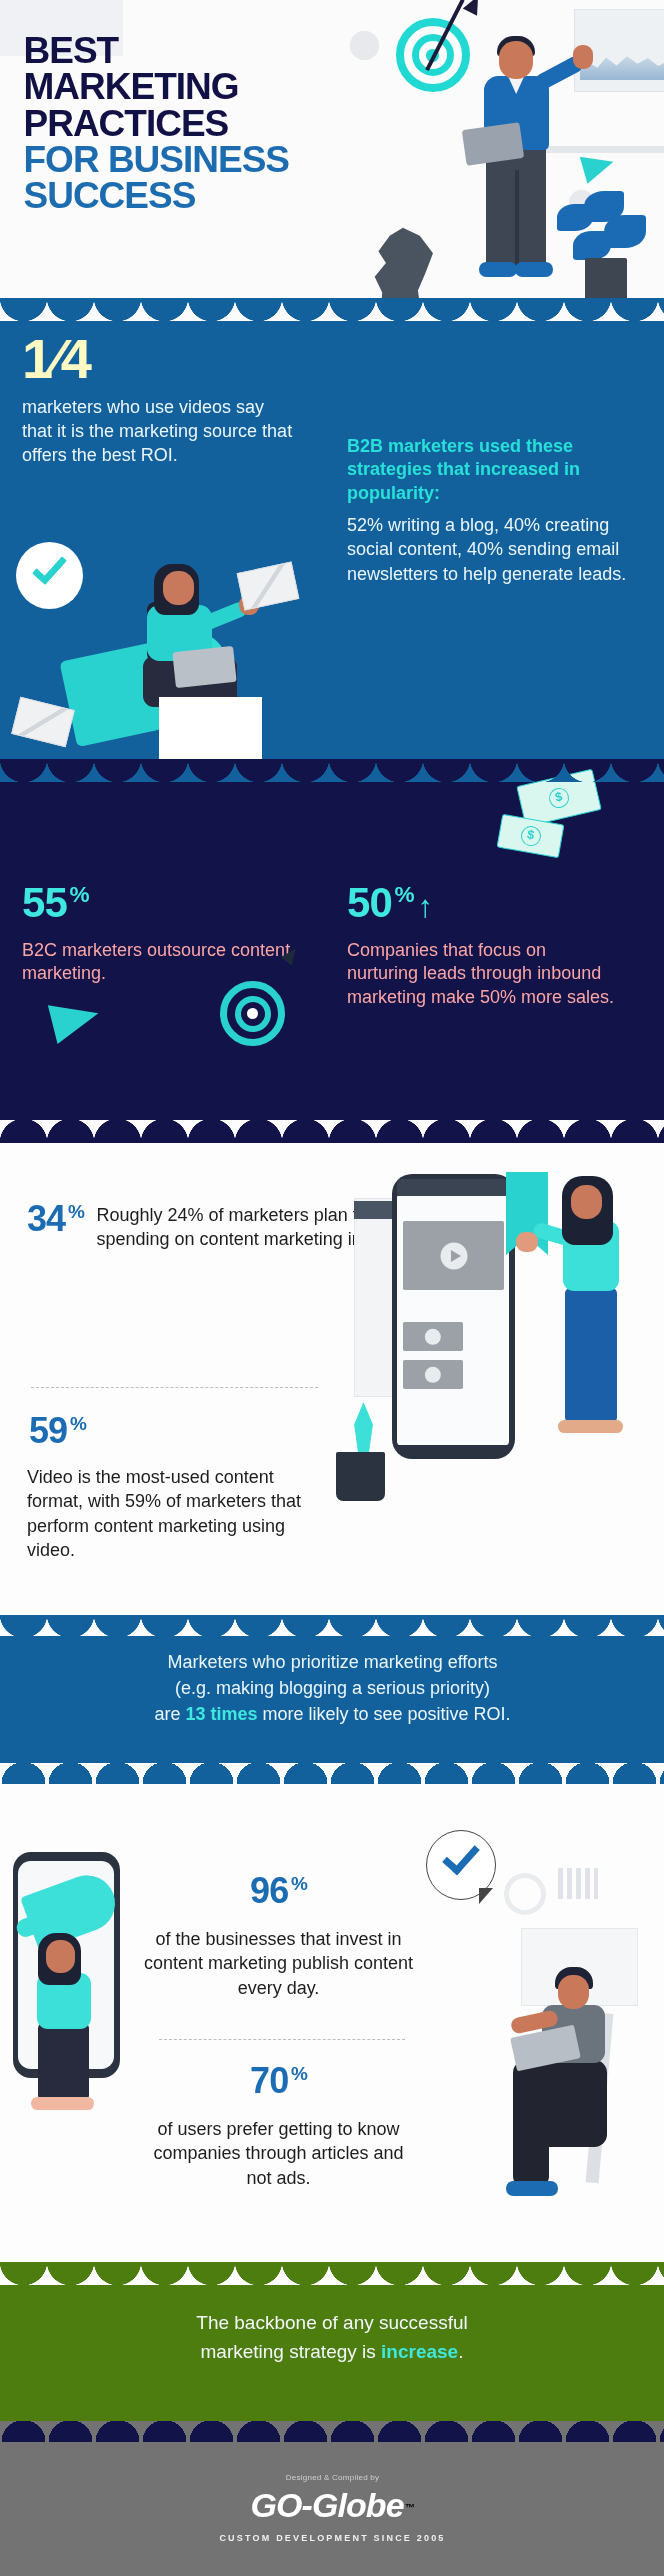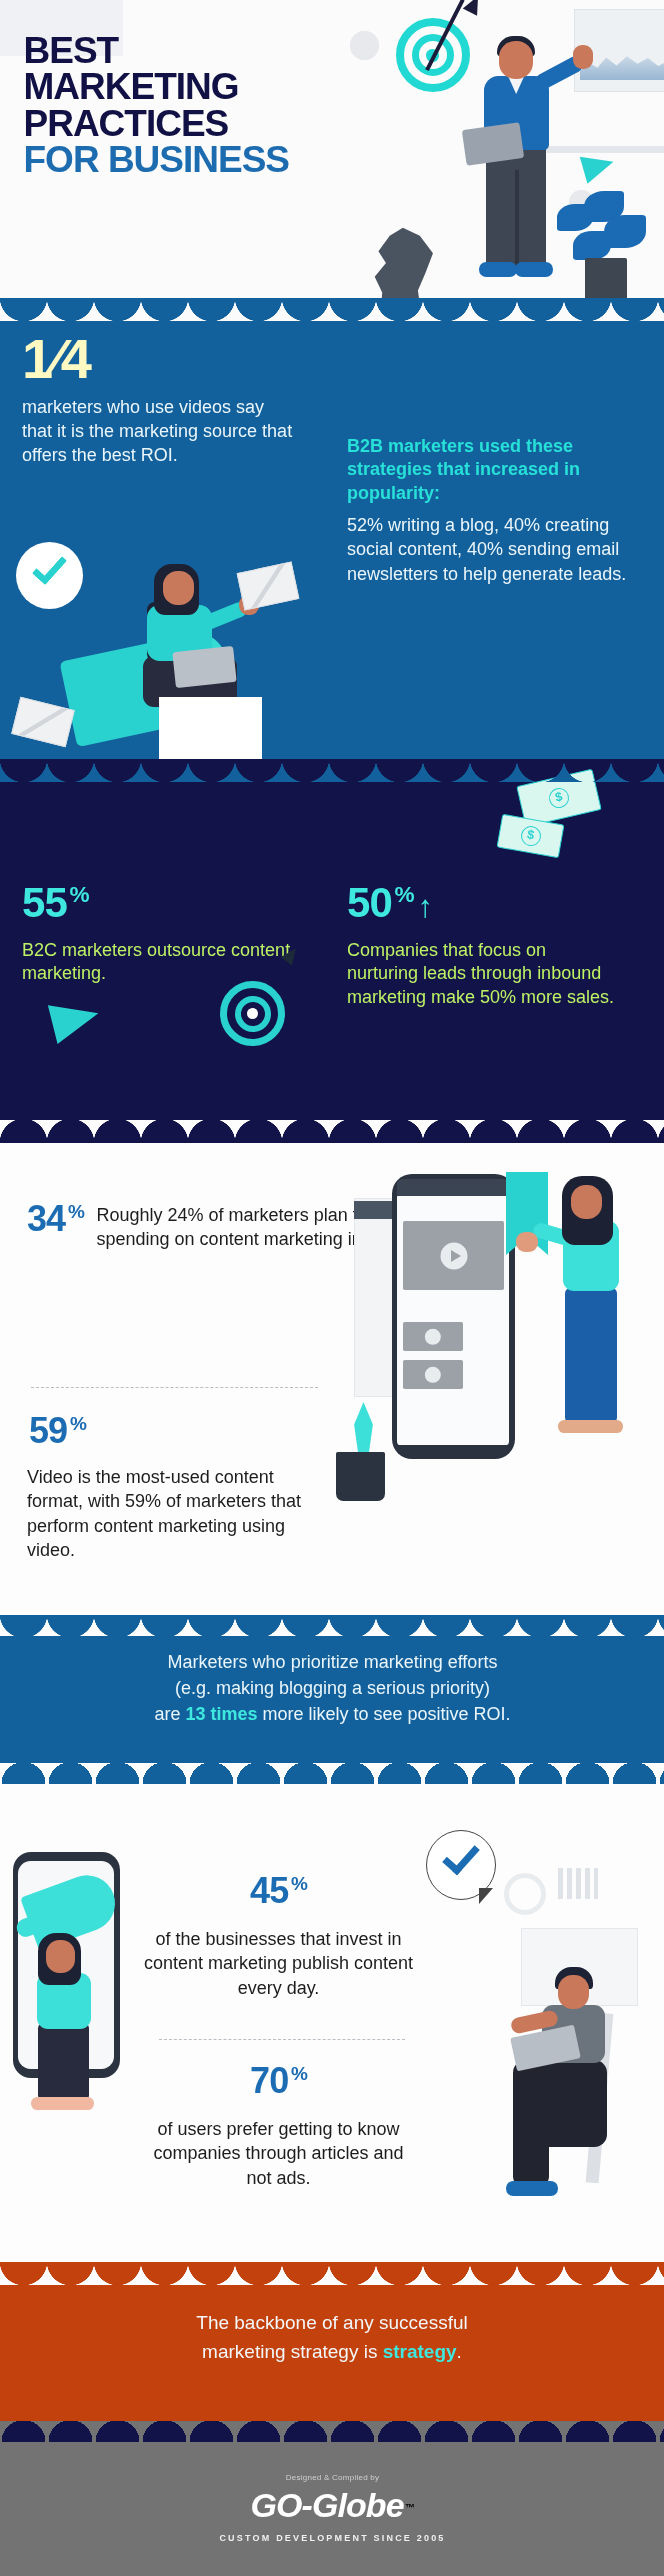--- a/index.html
+++ b/index.html
@@ -175,21 +175,21 @@
     -webkit-mask-size: 47px 23.5px; -webkit-mask-repeat: repeat-x;
     mask-image: radial-gradient(circle at 23.5px 0, transparent 0 23.5px, #000 24px);
     mask-size: 47px 23.5px; mask-repeat: repeat-x;
   }
   .stat-big {
     color: #3ee8de; font-size: 42px; font-weight: 800; line-height: 1; letter-spacing: -0.9px; margin-top: 24px;
   }
   .stat-big .pct { font-size: 22.6px; font-weight: 700; vertical-align: super; margin-left: 2.7px; }
   .stat-big .up  { font-size: 31px; font-weight: 400; margin-left: 3.6px; }
   .s3-col { position: absolute; width: 271px; }
-  .s3-col .desc { margin-top: 14.5px; color: #bef264; font-size: 18px; line-height: 1.33; }
+  .s3-col .desc { margin-top: 14.5px; color: #fca5a5; font-size: 18px; line-height: 1.33; }
   #s3c1 { left: 22px; top: 99px; }
   #s3c2 { left: 347px; top: 99px; }
 
   .bill {
     position: absolute; width: 78px; height: 42px; background: #d9f6ef;
     border: 1.8px solid #2ad2cf; border-radius: 2.7px;
   }
   .bill .circ { position: absolute; left: 50%; top: 50%; transform: translate(-50%,-50%);
     width: 20px; height: 20px; border-radius: 50%; border: 1.8px solid #2ad2cf; color:#2ad2cf;
     font-size: 12.6px; text-align: center; line-height: 17px; font-weight: 700; }
@@ -316,21 +316,21 @@
   .m6-hair { position: absolute; left: 49px; top: 5.4px; width: 38px; height: 22px; border-radius: 16.3px 16.3px 3.6px 3.6px; background: #1e2235; }
   .m6-body { position: absolute; left: 36px; top: 43px; width: 63px; height: 58px; border-radius: 11px; background: #6b747d; }
   .m6-arm  { position: absolute; left: 5.4px; top: 52px; width: 47px; height: 16.3px; border-radius: 8.1px; background: #c9785a; transform: rotate(-12deg); }
   .m6-lap  { position: absolute; left: 7.2px; top: 69px; width: 65px; height: 34px; border-radius: 2.7px; background: #b8bec5; transform: rotate(-12deg); }
   .m6-legs { position: absolute; left: 7.2px; top: 98px; width: 94px; height: 87px; background: #22252f; border-radius: 12.6px; }
   .m6-shin { position: absolute; left: 7.2px; top: 154px; width: 36px; height: 70px; background: #22252f; border-radius: 9px; }
   .m6-shoe { position: absolute; left: 0px; top: 219px; width: 52px; height: 14.5px; border-radius: 7.2px; background: #1b6cb3; }
   .m6-chair{ position: absolute; left: 87px; top: 51px; width: 12.6px; height: 170px; background: #dcdfe4; transform: rotate(5deg); }
 
   
-  #s7 { top: 2262px; height: 177px; background: #c2410c; }
+  #s7 { top: 2262px; height: 177px; background: #4d7c0f; }
   #s7 .wave-top {
     top: -0.9px; height: 23.5px; background: #fdfdfd;
     -webkit-mask-image: radial-gradient(circle at 23.5px 0, transparent 0 23.5px, #000 24px);
     -webkit-mask-size: 47px 23.5px; -webkit-mask-repeat: repeat-x;
     mask-image: radial-gradient(circle at 23.5px 0, transparent 0 23.5px, #000 24px);
     mask-size: 47px 23.5px; mask-repeat: repeat-x;
   }
   .s7-text {
     position: absolute; left: 52px; top: 47px; width: 560px; text-align: center;
     color: #f4f7fa; font-size: 19px; line-height: 1.5;
@@ -365,20 +365,21 @@
 <body>
 
 <div class="page">
 
   <div class="sec" id="hero">
     <div class="hero-title">
       <span class="l1">BEST</span>
       <span class="l2">MARKETING</span>
       <span class="l3">PRACTICES</span>
       <span class="l4">FOR BUSINESS</span>
+      <span class="l5">SUCCESS</span>
     </div>
 
     <div class="chart-card"></div>
     <div class="chart-line"></div>
     <div class="sh2"></div>
     <div class="sh1 shelf"></div>
 
     <div class="gear g1"></div>
     <div class="gear g2"></div>
 
@@ -533,21 +534,21 @@
       <span>Marketers who prioritize marketing efforts</span><br>
       <span>(e.g. making blogging a serious priority)</span><br>
       <span>are </span><span class="hl">13 times</span><span> more likely to see positive ROI.</span>
     </div>
   </div>
 
   <div class="sec" id="s6">
     <div class="wave-top"></div>
 
     <div class="num-blue ctr-block" id="s6n1">
-      <span>45</span><span class="pct">%</span>
+      <span>96</span><span class="pct">%</span>
     </div>
     <div id="s6t1">of the businesses that invest in content marketing publish content every day.</div>
 
     <div class="dashed-div" id="s6dash"></div>
 
     <div class="num-blue ctr-block" id="s6n2">
       <span>70</span><span class="pct">%</span>
     </div>
     <div id="s6t2">of users prefer getting to know companies through articles and not ads.</div>
   </div>
@@ -581,21 +582,21 @@
     <div class="m6-lap"></div>
       <div class="m6-arm"></div>
     <div class="m6-hair"></div>
       <div class="m6-head"></div>
   </div>
 
   <div class="sec" id="s7">
     <div class="wave-top"></div>
     <div class="s7-text">
       <span>The backbone of any successful</span><br>
-      <span>marketing strategy is </span><span class="hl">strategy</span><span>.</span>
+      <span>marketing strategy is </span><span class="hl">increase</span><span>.</span>
     </div>
   </div>
 
   <div class="sec" id="foot">
     <div class="wave-top"></div>
     <div class="designed-by">Designed &amp; Compiled by</div>
     <div class="logo-wrap">
       <span class="logo-text">GO-Globe</span><span class="logo-tm">™</span>
     </div>
     <div class="logo-sub">CUSTOM DEVELOPMENT SINCE 2005</div>

